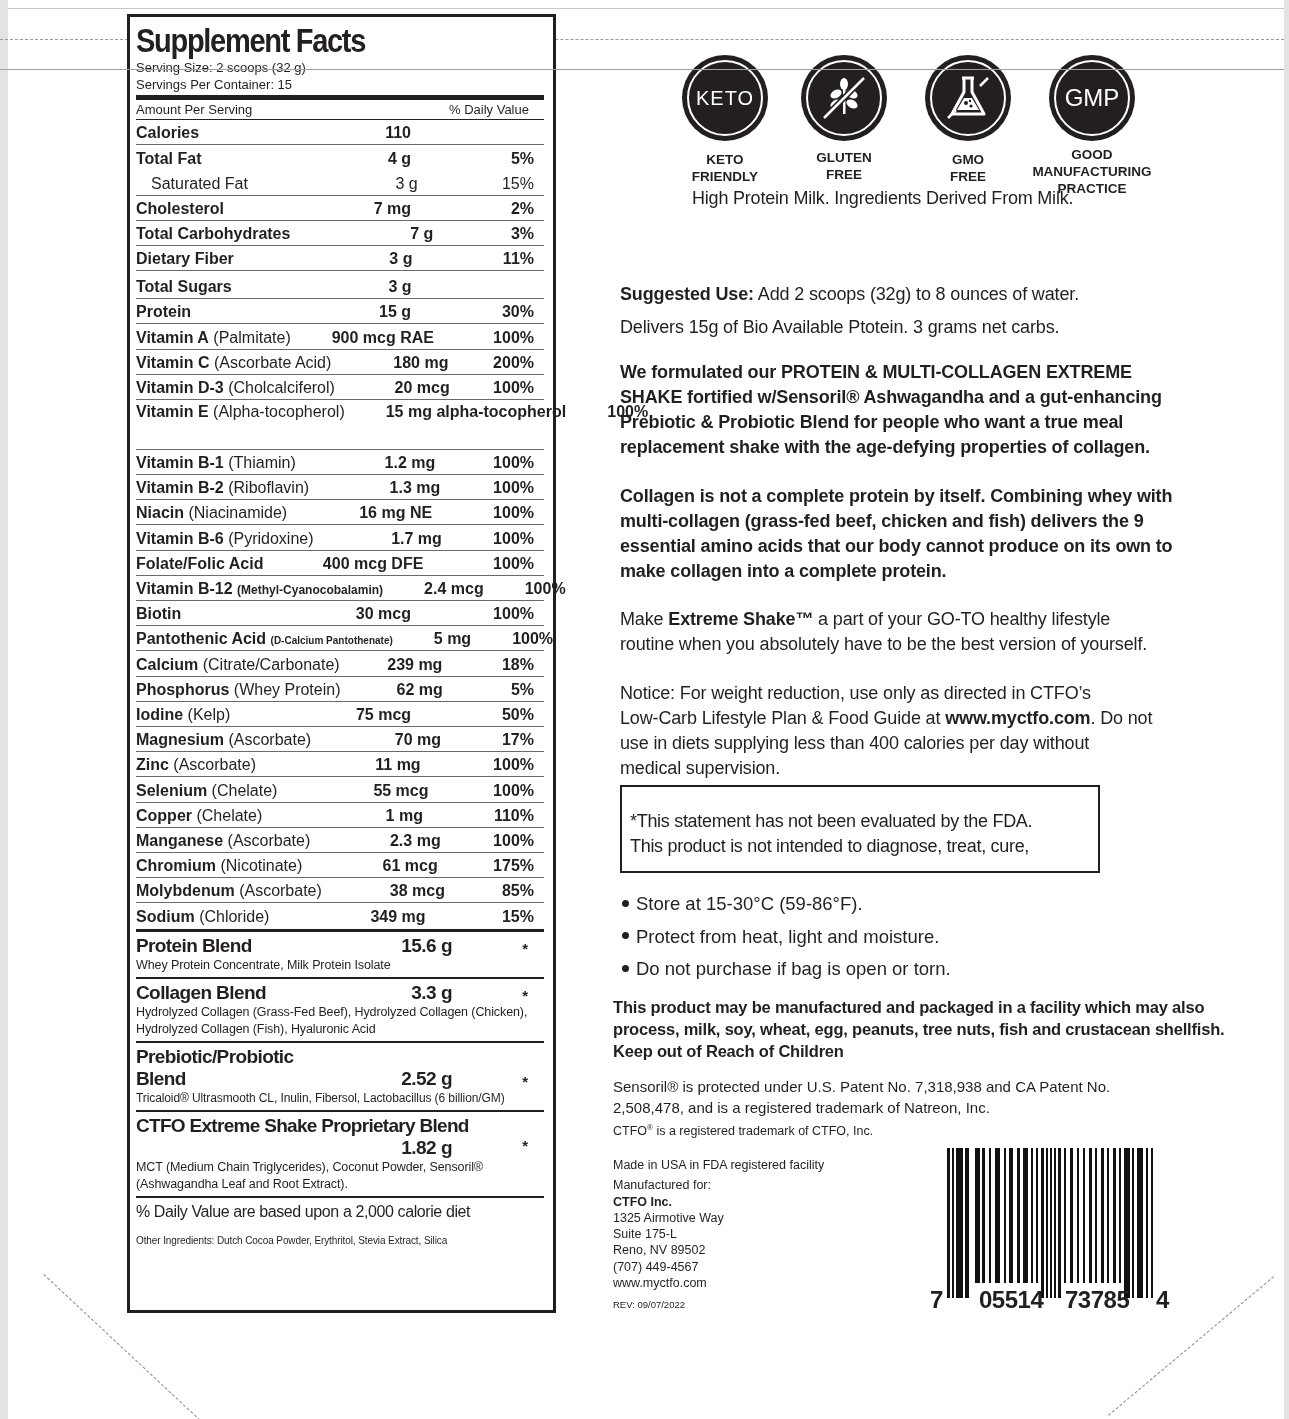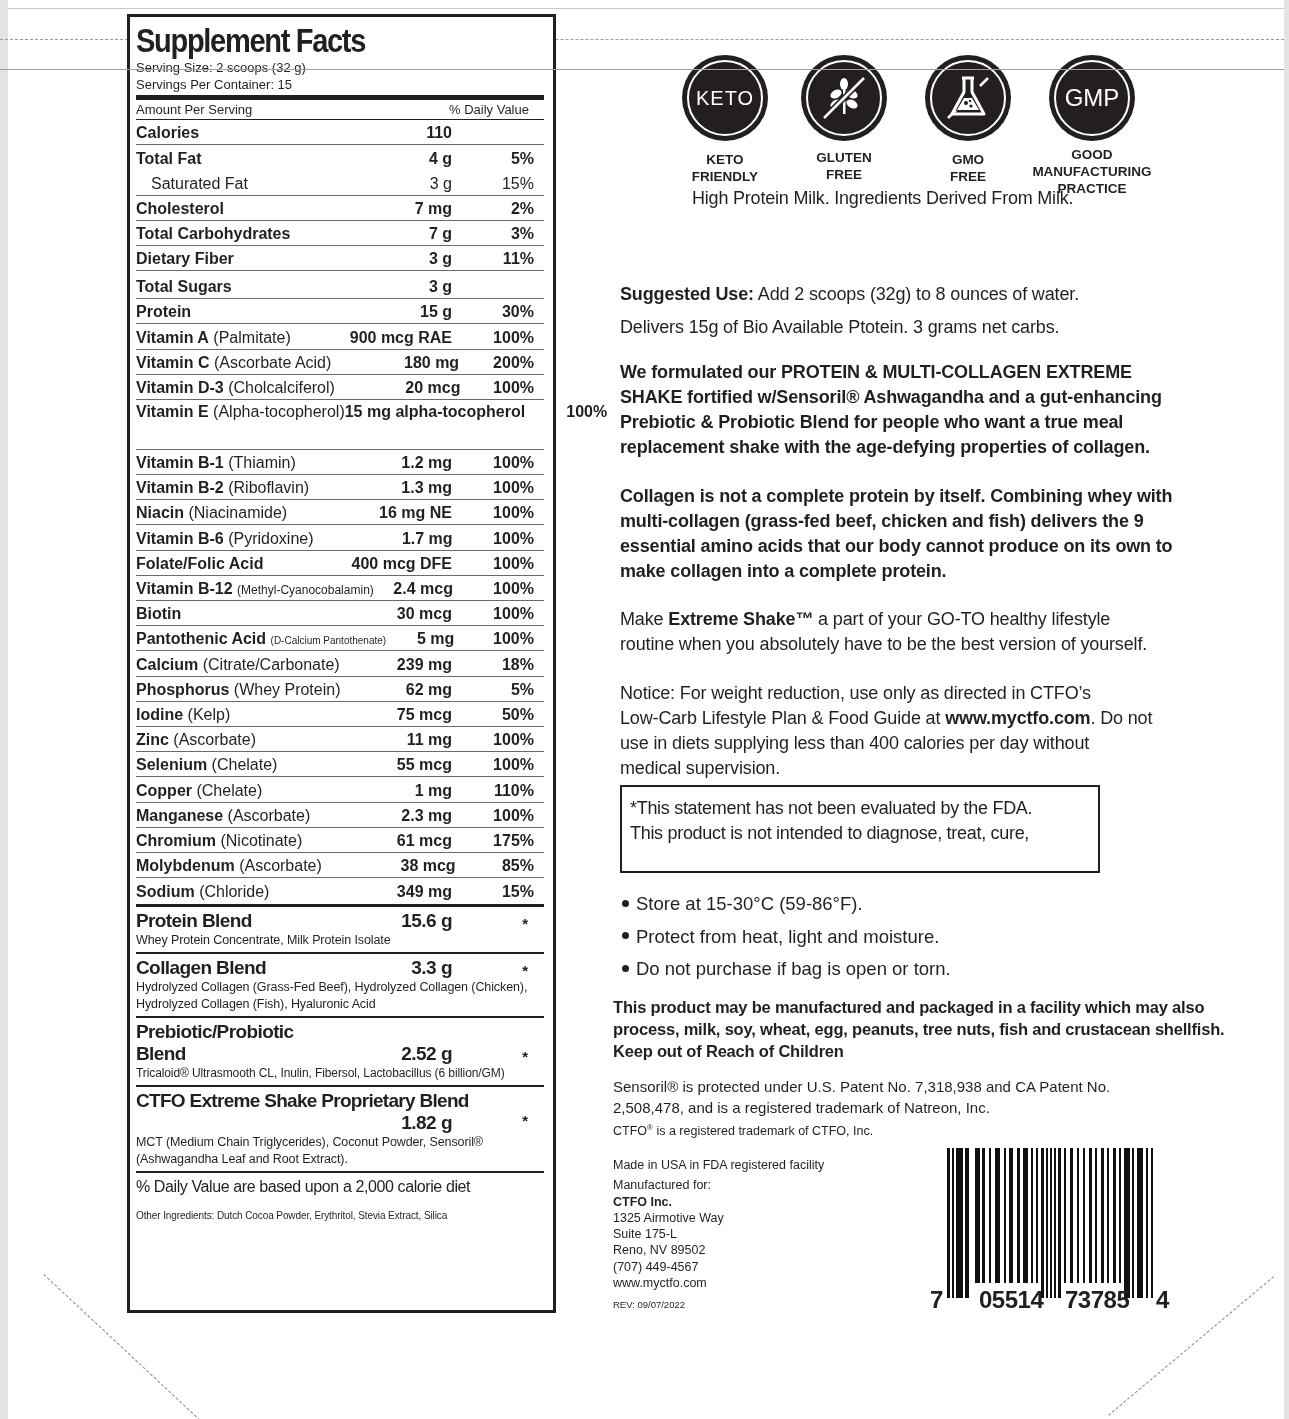--- a/index.html
+++ b/index.html
@@ -19,25 +19,25 @@
 
   
   .facts { position: absolute; left: 127px; top: 14px; width: 429px; height: 1299px; border: 3px solid #231f20; background: #fff; padding: 6px 9px 0 6px; z-index: 2; }
   .facts-title { font-family: "Liberation Sans", sans-serif; font-weight: 700; font-size: 33px; letter-spacing: -1.5px; line-height: 36px; transform: scaleX(0.88); transform-origin: 0 0; white-space: nowrap; }
   .serving { font-size: 13px; line-height: 17px; }
   .thick-rule { height: 5px; background: #231f20; margin-top: 2px; }
   .hdr-row { display: flex; font-size: 13px; height: 20px; align-items: center; border-bottom: 1.5px solid #231f20; }
   .hdr-row .amt-h { flex: 1; text-align: left; padding-right: 8px; }
   .hdr-row .dv-h { width: 95px; text-align: left; }
 
-  .nrow { display: flex; align-items: flex-end; border-bottom: 1.3px solid #6a6a6a; font-size: 16px; height: 25.2px; padding-bottom: 2px; white-space: nowrap; }
+  .nrow { display: flex; align-items: flex-end; border-bottom: 1.3px solid #6a6a6a; font-size: 16px; height: 25.2px; padding-bottom: 2px; white-space: nowrap; gap: 41px; }
   .nrow .nm { flex: 1; }
   .nrow .nm b { font-weight: 700; }
   .nrow .nm .src { font-weight: 400; }
-  .nrow .nm .src-sm { font-weight: 400; font-size: 12px; text-align: center; }
+  .nrow .nm .src-sm { font-weight: 700; font-size: 12px; text-align: center; }
   .nrow .amt { width: 140px; text-align: right; font-weight: 700; }
   .nrow .dv { width: 92px; text-align: right; padding-right: 10px; font-weight: 700; }
   .nrow.indent .nm { padding-left: 15px; font-weight: 400; }
   .nrow.light .amt, .nrow.light .dv { font-weight: 400; }
   .nrow.tall { height: 50px; flex-direction: row; align-items: stretch; justify-content: space-between; padding-top: 3px; }
   .nrow.tall .line2 { display: flex; }
   .nrow.tall .line2 .amt { flex: 1; width: auto; }
   .thick-rule2 { height: 3px; background: #231f20; margin-top: 1px; }
 
   .blend { border-bottom: 2px solid #231f20; padding: 3px 0 3px; }
@@ -59,21 +59,21 @@
   .badge .ring { position: absolute; left: 5px; top: 5px; right: 5px; bottom: 5px; border: 2.5px solid #fff; border-radius: 50%; }
   .badge .glyph { color: #fff; font-weight: 400; font-size: 20px; letter-spacing: 1px; position: relative; }
   .badge .label { font-size: 13.5px; font-weight: 700; line-height: 17px; margin-top: 8px; }
 
   .tagline { position: absolute; left: 692px; top: 188px; font-size: 18px; font-weight: 400; white-space: nowrap; letter-spacing: -0.2px; }
 
   .rt { position: absolute; left: 620px; width: 610px; font-size: 18px; line-height: 25px; letter-spacing: -0.15px; }
   .rt b { font-weight: 700; }
   .bold { font-weight: 700; }
 
-  .fda-box { position: absolute; left: 620px; top: 785px; width: 480px; height: 88px; border: 2px solid #231f20; padding: 9px 0 0 8px; font-size: 18px; line-height: 25px; letter-spacing: -0.3px; }
+  .fda-box { position: absolute; left: 620px; top: 785px; width: 480px; height: 88px; border: 2px solid #231f20; padding: 22px 0 0 8px; font-size: 18px; line-height: 25px; letter-spacing: -0.3px; }
 
   .bullets { position: absolute; left: 622px; top: 888px; font-size: 18.5px; line-height: 32.5px; }
   .bullets li { list-style: none; }
   .bullets .dot { display: inline-block; width: 7px; height: 7px; border-radius: 50%; background: #231f20; margin-right: 7px; vertical-align: middle; position: relative; top: -2px; }
 
   .warn { position: absolute; left: 613px; top: 996px; width: 630px; font-size: 16.5px; line-height: 22px; font-weight: 700; letter-spacing: -0.2px; }
   .patent { position: absolute; left: 613px; top: 1076px; width: 600px; font-size: 15px; line-height: 21px; }
   .tm { position: absolute; left: 613px; top: 1123px; font-size: 12.5px; }
   .tm sup { font-size: 8px; }
 
@@ -214,20 +214,25 @@
     </div>
   <div class="nrow">
       <span class="nm"><b>Phosphorus</b> <span class="src">(Whey Protein)</span></span>
       <span class="amt" style="width:100px;">62 mg</span>
       <span class="dv">5%</span>
     </div>
   <div class="nrow">
       <span class="nm"><b>Iodine</b> <span class="src">(Kelp)</span></span>
       <span class="amt">75 mcg</span>
       <span class="dv">50%</span>
+    </div>
+  <div class="nrow">
+      <span class="nm"><b>Magnesium</b> <span class="src">(Ascorbate)</span></span>
+      <span class="amt">70 mg</span>
+      <span class="dv">17%</span>
     </div>
   <div class="nrow">
       <span class="nm"><b>Zinc</b> <span class="src">(Ascorbate)</span></span>
       <span class="amt">11 mg</span>
       <span class="dv">100%</span>
     </div>
   <div class="nrow">
       <span class="nm"><b>Selenium</b> <span class="src">(Chelate)</span></span>
       <span class="amt">55 mcg</span>
       <span class="dv">100%</span>

